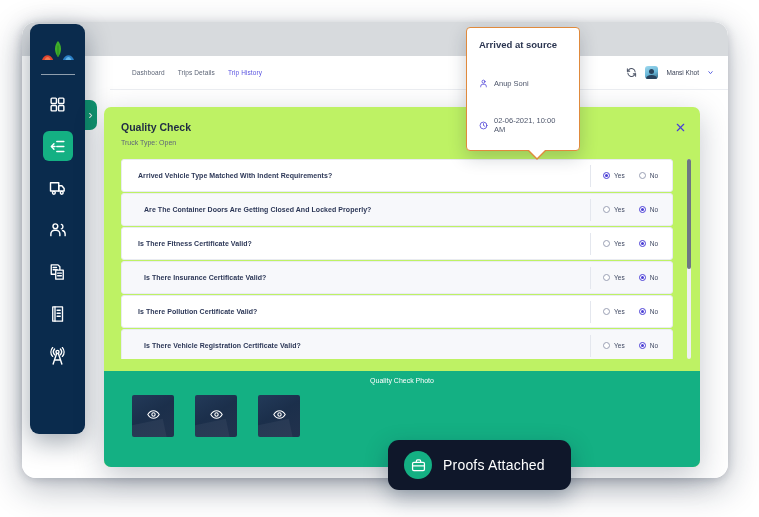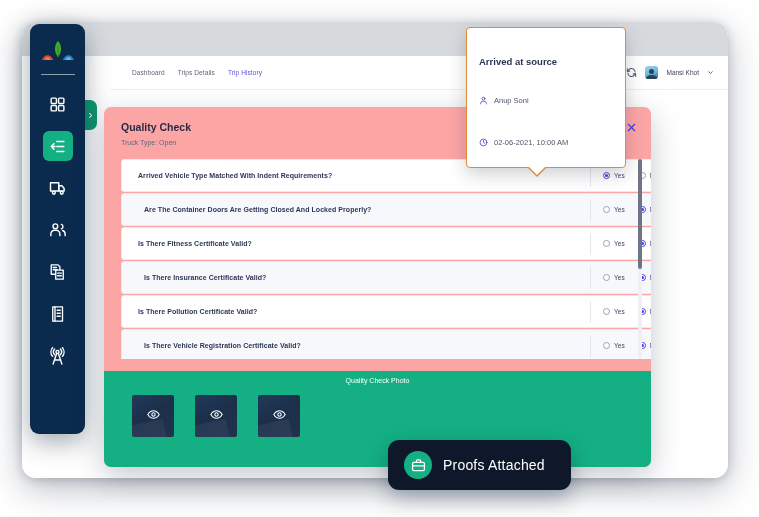--- a/index.html
+++ b/index.html
@@ -170,23 +170,23 @@
     display: flex;
     align-items: center;
     justify-content: center;
   }
 
   
   #modal {
     position: absolute;
     left: 104px;
     top: 107px;
-    width: 547px;
+    width: 596px;
     height: 360px;
-    background: #fca5a5;
+    background: #bef264;
     border-radius: 7px;
     box-shadow: 0 9px 30px rgba(22, 36, 60, .25);
     z-index: 40;
     overflow: hidden;
   }
 
   #modal-title {
     position: absolute;
     left: 17px; top: 14px;
     font-size: 10.5px;
@@ -343,26 +343,26 @@
     width: 44px; height: 26px;
     background: rgba(255,255,255,.05);
     transform: rotate(-12deg);
   }
 
   
   #tooltip {
     position: absolute;
     left: 466px;
     top: 27px;
-    width: 160px;
+    width: 114px;
     background: #ffffff;
     border: 1px solid #e08a3c;
     border-radius: 4px;
     box-shadow: 0 6px 18px rgba(25, 35, 55, .22);
-    padding: 28px 12px 11px 12px;
+    padding: 11px 12px 11px 12px;
     z-index: 60;
   }
   #tooltip::after {
     content: "";
     position: absolute;
     left: 62px;
     bottom: -8px;
     width: 0; height: 0;
     border-left: 8px solid transparent;
     border-right: 8px solid transparent;

